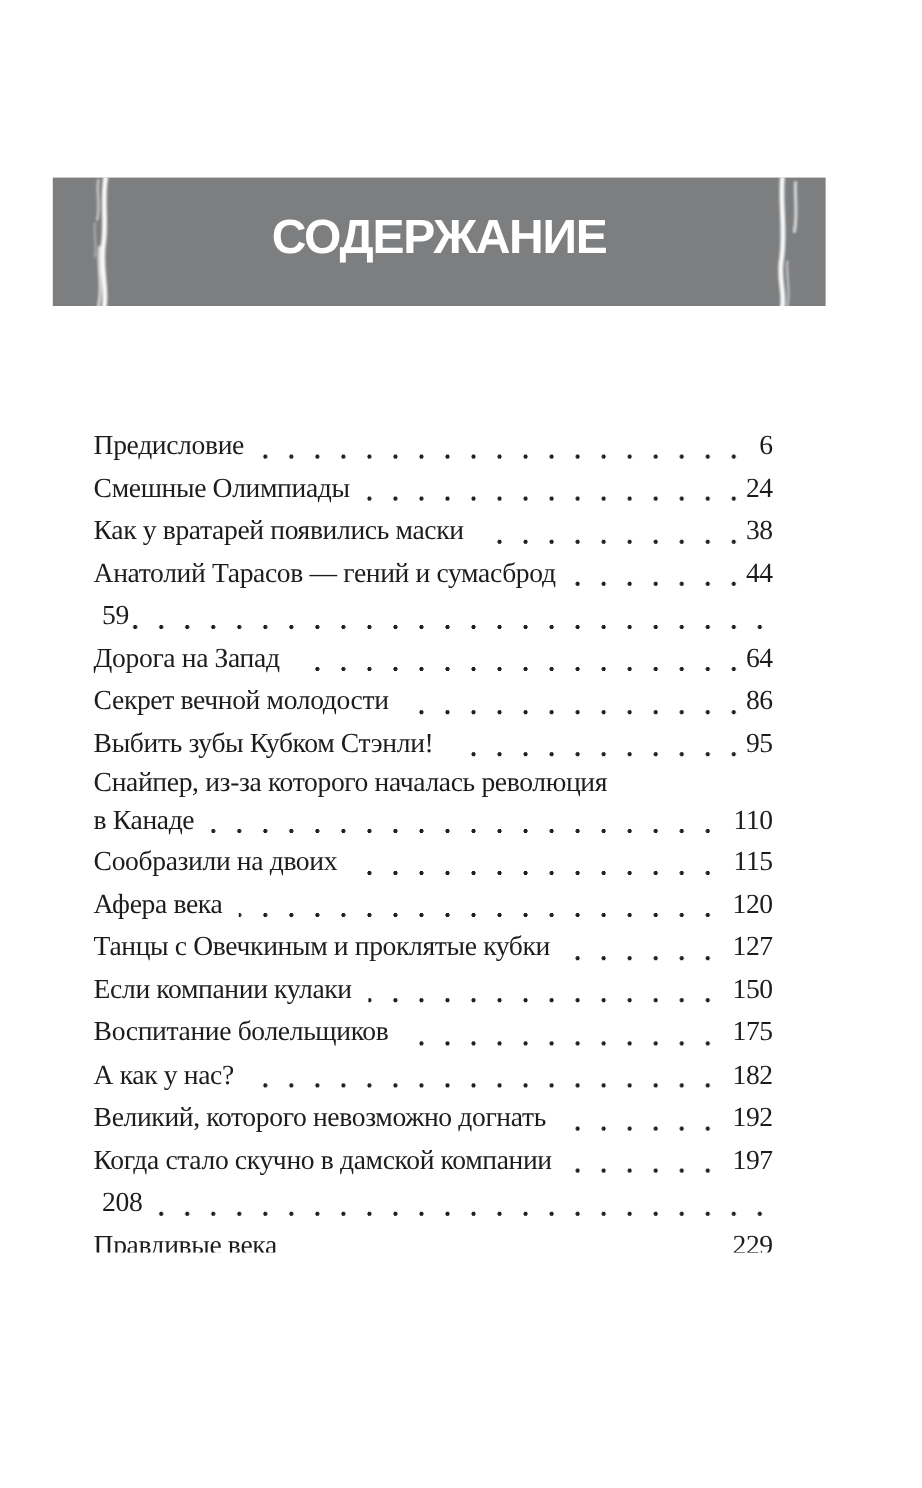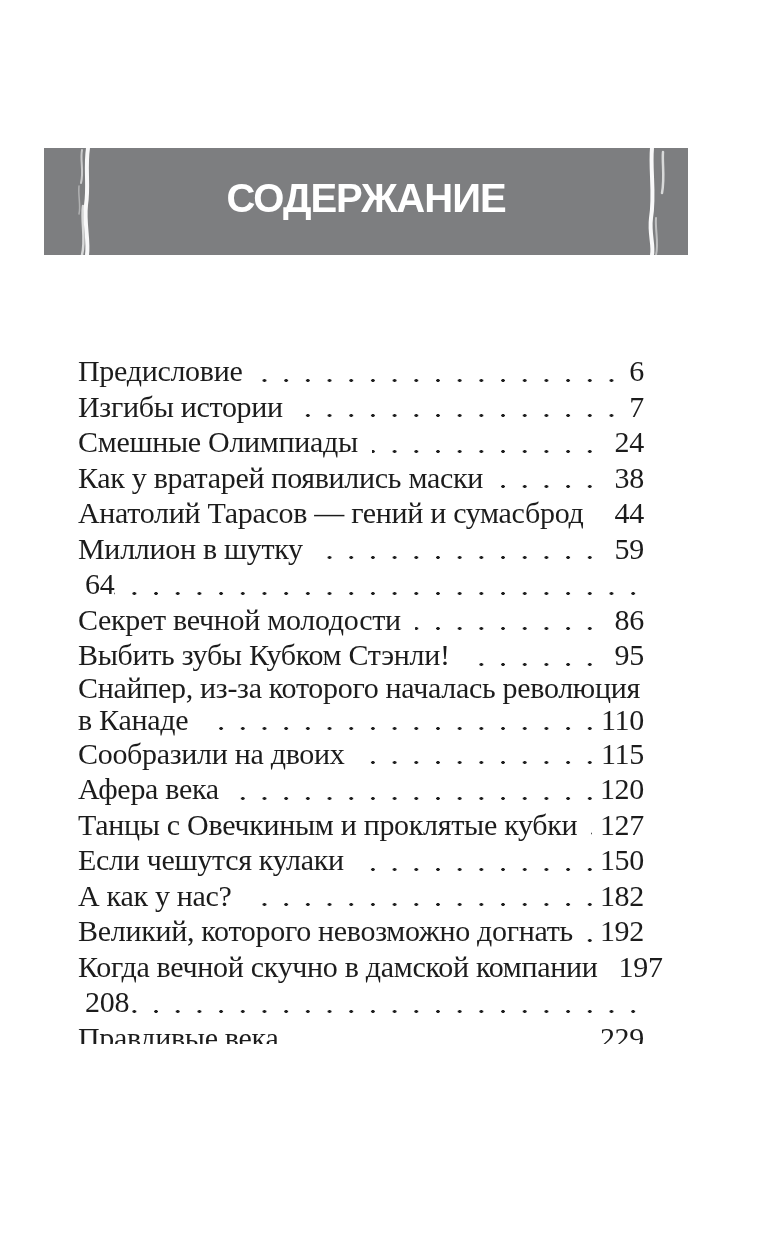--- a/index.html
+++ b/index.html
@@ -45,21 +45,21 @@
   }
   .banner-texture.left  { left: 14px; }
   .banner-texture.right { right: 14px; }
 
   
   .toc {
     position: absolute;
     left: 78px;
     top: 353px;
     width: 566px;
-    font-size: 30px;
+    font-size: 23px;
     letter-spacing: -0.3px;
     color: #1c1c1c;
   }
   .toc-row {
     position: relative;
     display: flex;
     justify-content: space-between;
     align-items: baseline;
     height: 35.5px;
     line-height: 35.5px;
@@ -150,45 +150,40 @@
   </div>
 
   <div class="toc" id="toc-list">
       <div class="toc-row">
         <span class="toc-leader"></span>
         <span class="toc-title">Предисловие</span>
         <span class="toc-page">6</span>
       </div>
       <div class="toc-row">
         <span class="toc-leader"></span>
-        <span class="toc-title">Изгибы истории</span>
-        <span class="toc-page">7</span>
-      </div>
-      <div class="toc-row">
-        <span class="toc-leader"></span>
         <span class="toc-title">Смешные Олимпиады</span>
         <span class="toc-page">24</span>
       </div>
       <div class="toc-row">
         <span class="toc-leader"></span>
         <span class="toc-title">Как у вратарей появились маски</span>
         <span class="toc-page">38</span>
       </div>
       <div class="toc-row">
         <span class="toc-leader"></span>
         <span class="toc-title">Анатолий Тарасов — гений и сумасброд</span>
         <span class="toc-page">44</span>
       </div>
       <div class="toc-row">
         <span class="toc-leader"></span>
-        <span class="toc-title">Миллион в шутку</span>
         <span class="toc-page">59</span>
       </div>
       <div class="toc-row">
         <span class="toc-leader"></span>
+        <span class="toc-title">Дорога на Запад</span>
         <span class="toc-page">64</span>
       </div>
       <div class="toc-row">
         <span class="toc-leader"></span>
         <span class="toc-title">Секрет вечной молодости</span>
         <span class="toc-page">86</span>
       </div>
       <div class="toc-row">
         <span class="toc-leader"></span>
         <span class="toc-title">Выбить зубы Кубком Стэнли!</span>
@@ -212,36 +207,41 @@
         <span class="toc-title">Афера века</span>
         <span class="toc-page">120</span>
       </div>
       <div class="toc-row">
         <span class="toc-leader"></span>
         <span class="toc-title">Танцы с Овечкиным и проклятые кубки</span>
         <span class="toc-page">127</span>
       </div>
       <div class="toc-row">
         <span class="toc-leader"></span>
-        <span class="toc-title">Если чешутся кулаки</span>
+        <span class="toc-title">Если компании кулаки</span>
         <span class="toc-page">150</span>
+      </div>
+      <div class="toc-row">
+        <span class="toc-leader"></span>
+        <span class="toc-title">Воспитание болельщиков</span>
+        <span class="toc-page">175</span>
       </div>
       <div class="toc-row">
         <span class="toc-leader"></span>
         <span class="toc-title">А как у нас?</span>
         <span class="toc-page">182</span>
       </div>
       <div class="toc-row">
         <span class="toc-leader"></span>
         <span class="toc-title">Великий, которого невозможно догнать</span>
         <span class="toc-page">192</span>
       </div>
       <div class="toc-row">
         <span class="toc-leader"></span>
-        <span class="toc-title">Когда вечной скучно в дамской компании</span>
+        <span class="toc-title">Когда стало скучно в дамской компании</span>
         <span class="toc-page">197</span>
       </div>
       <div class="toc-row">
         <span class="toc-leader"></span>
         <span class="toc-page">208</span>
       </div>
       <div class="toc-row">
         <span class="toc-leader"></span>
         <span class="toc-title">Правдивые века</span>
         <span class="toc-page">229</span>

